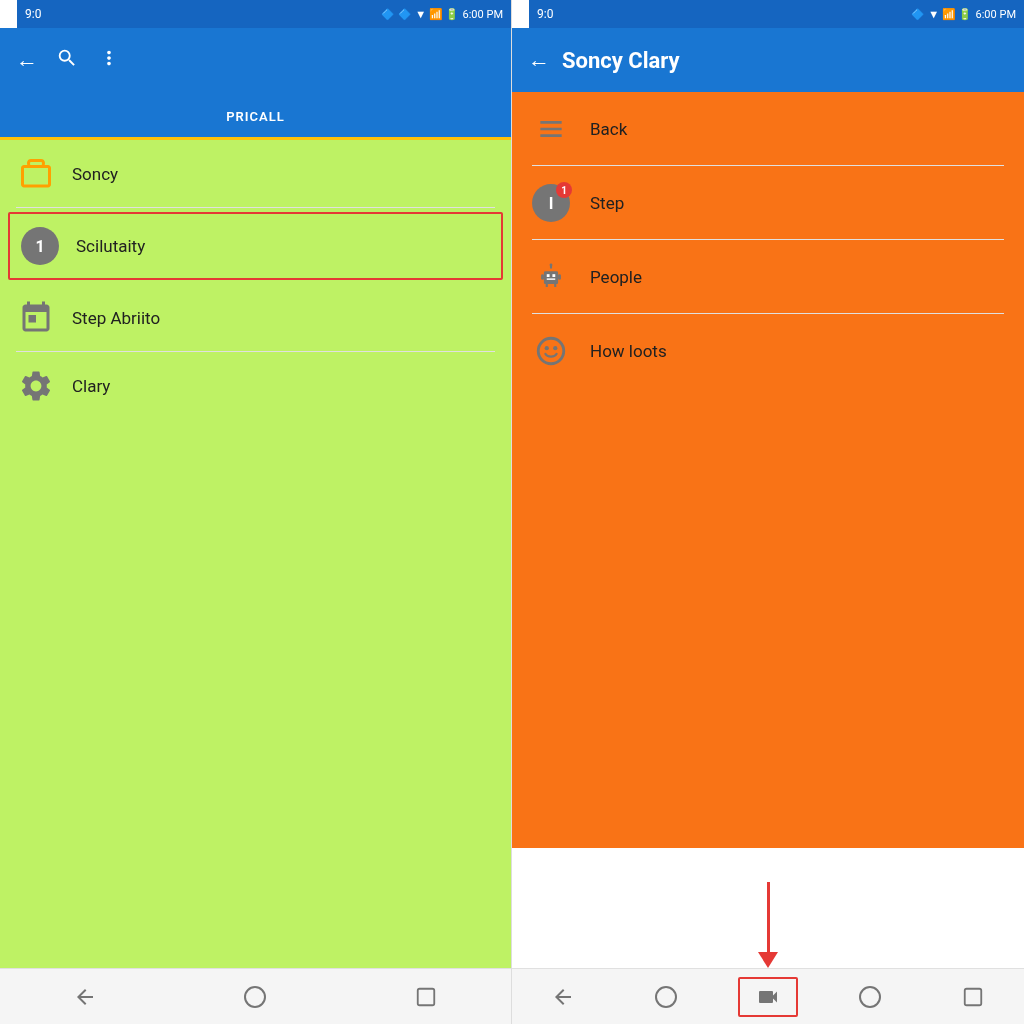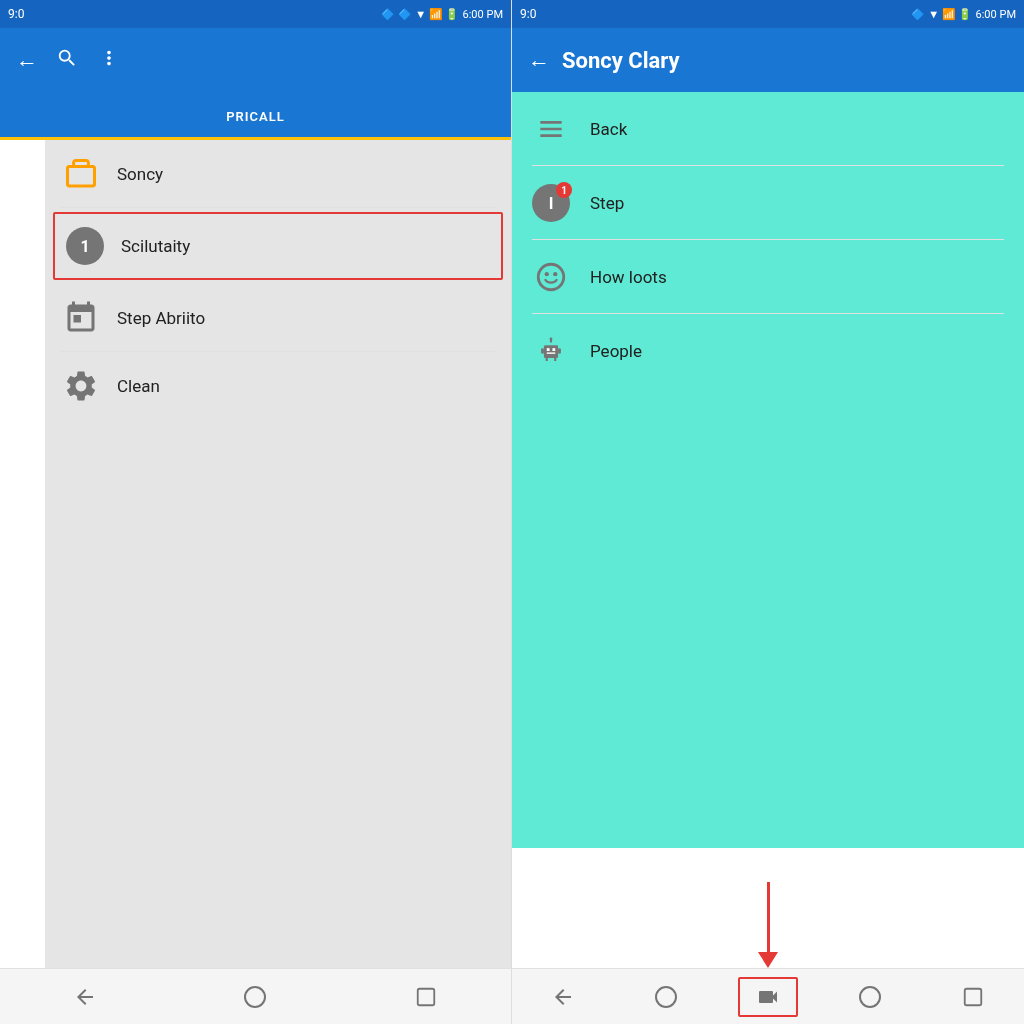--- a/index.html
+++ b/index.html
@@ -34,20 +34,21 @@
     
     .status-bar {
       height: 28px;
       background: #1565C0;
       display: flex;
       align-items: center;
       justify-content: space-between;
       padding: 0 8px;
       color: white;
       font-size: 12px;
+      margin-left: 17px;
     }
     .status-bar-right {
       display: flex;
       align-items: center;
       gap: 3px;
       font-size: 11px;
     }
 
     
     .toolbar {
@@ -106,22 +107,21 @@
       left: 0;
       right: 0;
       height: 3px;
       background: #FFC107;
     }
 
     
     .list {
       flex: 1;
       overflow-y: auto;
-      background: #e5e5e5;
-      margin-left: 45px;
+      background: #bef264;
     }
     .list-item {
       display: flex;
       align-items: center;
       padding: 14px 16px;
       gap: 16px;
       cursor: pointer;
       position: relative;
     }
     .list-item::after {
@@ -272,21 +272,21 @@
       display: flex;
       align-items: center;
       justify-content: center;
       flex-shrink: 0;
     }
 
     
     .right-content {
       flex: 1;
       overflow-y: auto;
-      background: #5eead4;
+      background: #f97316;
     }
 
     
     .right-bottom-area {
       display: flex;
       flex-direction: column;
       align-items: center;
     }
 
     .two-panels {
@@ -359,21 +359,21 @@
         </div>
         <span class="item-text">Step Abriito</span>
       </div>
 
       <div class="list-item">
         <div class="item-icon">
           <svg width="36" height="36" viewBox="0 0 24 24" fill="#757575">
             <path d="M19.14 12.94c.04-.3.06-.61.06-.94 0-.32-.02-.64-.07-.94l2.03-1.58a.49.49 0 0 0 .12-.61l-1.92-3.32a.49.49 0 0 0-.59-.22l-2.39.96a7.02 7.02 0 0 0-1.62-.94l-.36-2.54a.484.484 0 0 0-.48-.41h-3.84c-.24 0-.43.17-.47.41l-.36 2.54c-.59.24-1.13.57-1.62.94l-2.39-.96a.48.48 0 0 0-.59.22L2.74 8.87a.47.47 0 0 0 .12.61l2.03 1.58c-.05.3-.09.63-.09.94s.02.64.07.94l-2.03 1.58a.49.49 0 0 0-.12.61l1.92 3.32c.12.22.37.29.59.22l2.39-.96c.5.38 1.03.7 1.62.94l.36 2.54c.05.24.24.41.48.41h3.84c.24 0 .44-.17.47-.41l.36-2.54c.59-.24 1.13-.56 1.62-.94l2.39.96c.22.08.47 0 .59-.22l1.92-3.32a.47.47 0 0 0-.12-.61l-2.01-1.58zM12 15.6c-1.98 0-3.6-1.62-3.6-3.6s1.62-3.6 3.6-3.6 3.6 1.62 3.6 3.6-1.62 3.6-3.6 3.6z"></path>
           </svg>
         </div>
-        <span class="item-text">Clean</span>
+        <span class="item-text">Clary</span>
       </div>
 
     </div>
 
     <div class="bottom-nav">
       <div class="nav-btn">
         <svg width="24" height="24" viewBox="0 0 24 24" fill="#757575">
           <path d="M20 11H7.83l5.59-5.59L12 4l-8 8 8 8 1.41-1.41L7.83 13H20v-2z"></path>
         </svg>
       </div>
@@ -422,50 +422,50 @@
       <div class="menu-item">
         <div class="menu-icon">
           <div class="badge-wrapper">
             <div class="circle-icon">I</div>
             <div class="badge">1</div>
           </div>
         </div>
         <span class="menu-item-text">Step</span>
       </div>
 
-
-      <div class="menu-item">
-        <div class="menu-icon">
-          <svg width="34" height="34" viewBox="0 0 24 24" fill="#757575">
-            <circle cx="12" cy="12" r="9" stroke="#757575" stroke-width="2" fill="none"></circle>
-            <circle cx="9" cy="10" r="1.5" fill="#757575"></circle>
-            <circle cx="15" cy="10" r="1.5" fill="#757575"></circle>
-            <path d="M8 14s1 2 4 2 4-2 4-2" stroke="#757575" stroke-width="1.5" fill="none" stroke-linecap="round"></path>
-          </svg>
-        </div>
-        <span class="menu-item-text">How loots</span>
-      </div>
 
       <div class="menu-item">
         <div class="menu-icon">
           <svg width="34" height="34" viewBox="0 0 24 24" fill="#757575">
             <rect x="7" y="8" width="10" height="9" rx="1" fill="#757575"></rect>
             <rect x="9" y="10" width="2" height="2" fill="white"></rect>
             <rect x="13" y="10" width="2" height="2" fill="white"></rect>
             <rect x="9" y="13" width="6" height="1" fill="white"></rect>
             <path d="M12 6V4" stroke="#757575" stroke-width="1.5"></path>
             <circle cx="12" cy="3.5" r="1" fill="#757575"></circle>
             <rect x="5" y="10" width="2" height="4" rx="1" fill="#757575"></rect>
             <rect x="17" y="10" width="2" height="4" rx="1" fill="#757575"></rect>
             <path d="M9 17v2M15 17v2" stroke="#757575" stroke-width="1.5"></path>
           </svg>
         </div>
         <span class="menu-item-text">People</span>
       </div>
 
+      <div class="menu-item">
+        <div class="menu-icon">
+          <svg width="34" height="34" viewBox="0 0 24 24" fill="#757575">
+            <circle cx="12" cy="12" r="9" stroke="#757575" stroke-width="2" fill="none"></circle>
+            <circle cx="9" cy="10" r="1.5" fill="#757575"></circle>
+            <circle cx="15" cy="10" r="1.5" fill="#757575"></circle>
+            <path d="M8 14s1 2 4 2 4-2 4-2" stroke="#757575" stroke-width="1.5" fill="none" stroke-linecap="round"></path>
+          </svg>
+        </div>
+        <span class="menu-item-text">How loots</span>
+      </div>
+
 
     </div>
 
     <div class="right-bottom-area">
 
       <div class="arrow-container">
         <div class="arrow-line"></div>
         <div class="arrow-head"></div>
       </div>
 

